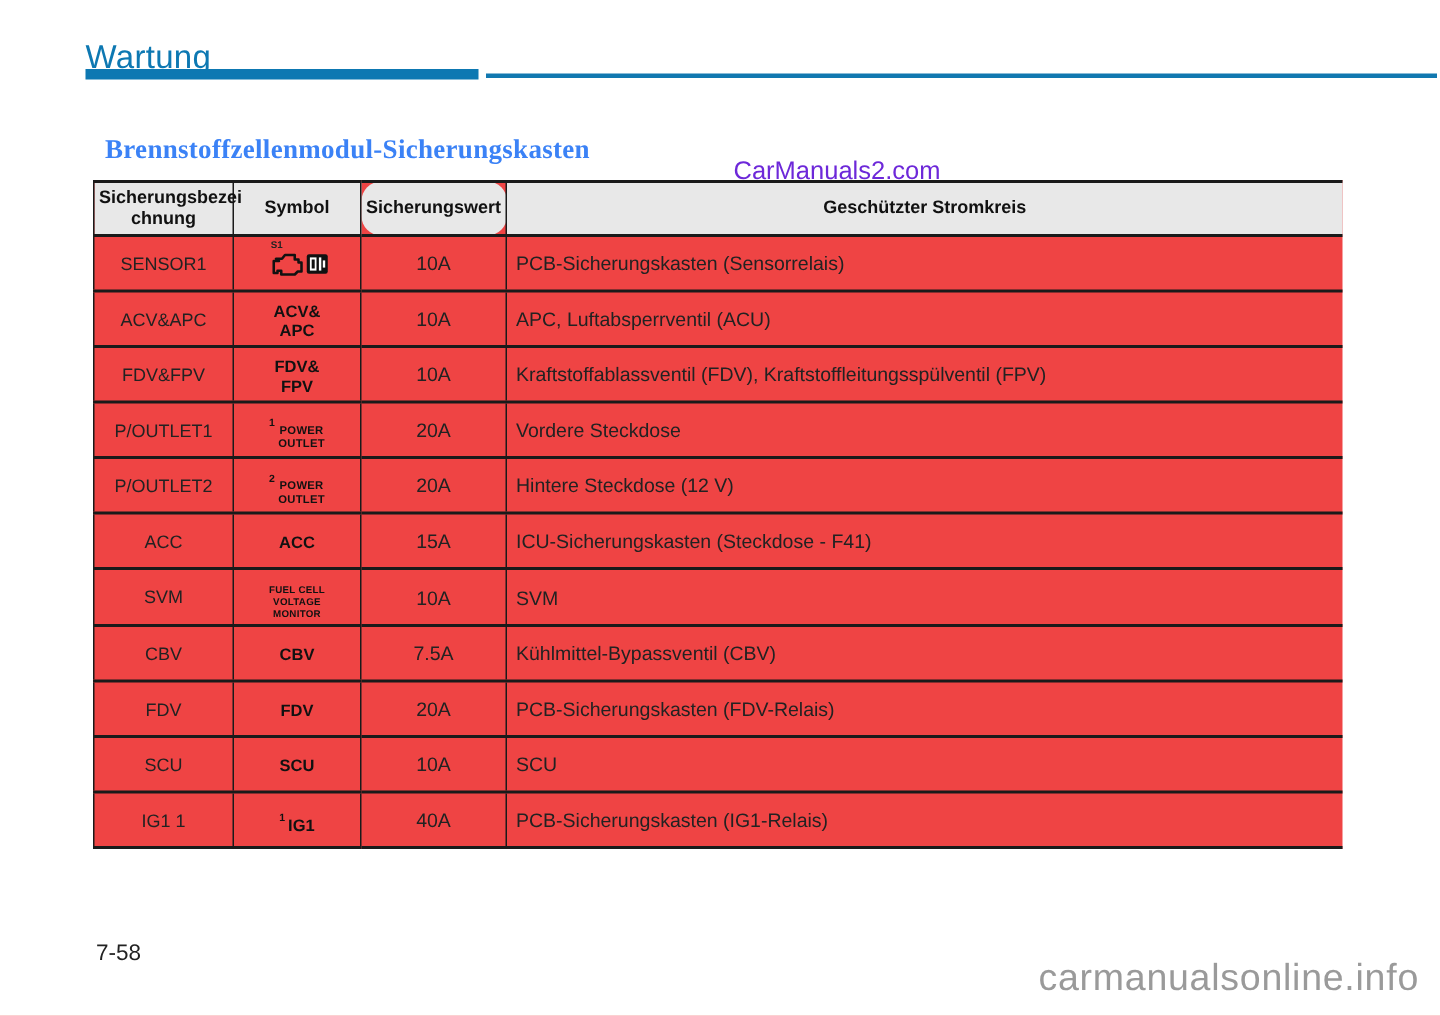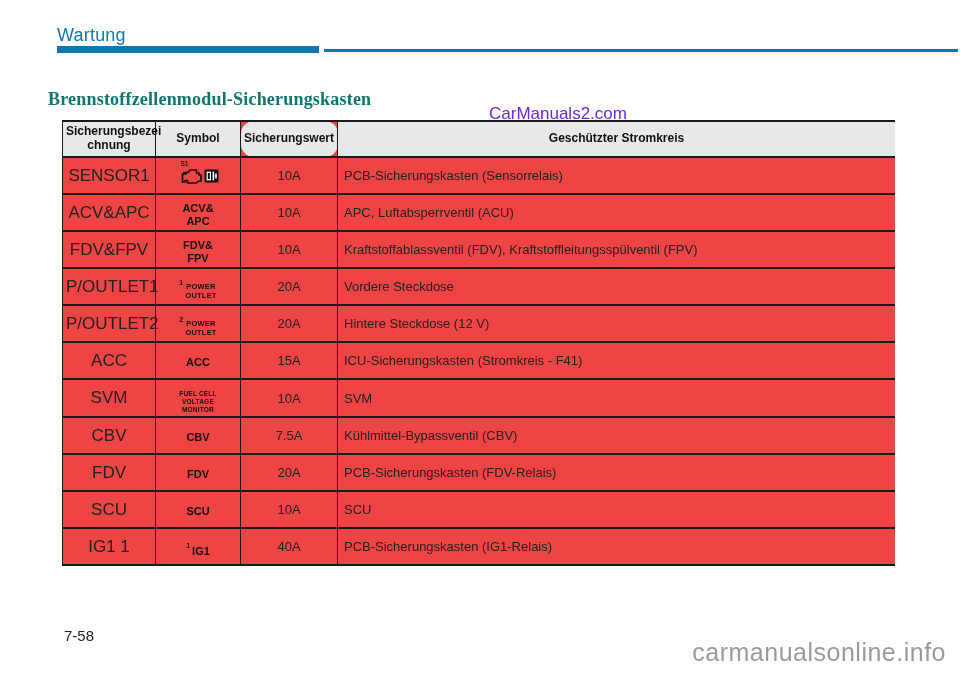--- a/index.html
+++ b/index.html
@@ -8,36 +8,36 @@
     background: #ffffff;
     font-family: "Liberation Sans", sans-serif;
     position: relative;
     overflow: hidden;
   }
   .page { position: absolute; inset: 0; }
 
   
   .section-header {
     position: absolute; left: 57px; top: 25px;
-    font-size: 18px; color: #0d78b2; letter-spacing: 0.2px;
+    font-size: 22px; color: #0d78b2; letter-spacing: 0.2px;
   }
   .header-bar {
     position: absolute; left: 57px; top: 46px;
     width: 262px; height: 7px; background: #0d78b2;
   }
   .header-line {
     position: absolute; left: 324px; top: 49px;
     width: 634px; height: 2.5px; background: #1178b0;
   }
 
   
   .page-title {
-    position: absolute; left: 48px; top: 89px; margin: 0;
+    position: absolute; left: 70px; top: 89px; margin: 0;
     font-family: "Liberation Serif", serif;
-    font-size: 18px; font-weight: bold; color: #0f766e;
+    font-size: 18px; font-weight: bold; color: #3b82f6;
     letter-spacing: 0.2px;
   }
   .watermark-top {
     position: absolute; left: 489px; top: 76px;
     font-size: 17px; color: #6d28d9; text-decoration: none;
     cursor: pointer;
     margin-top: 28px;
   }
 
   
@@ -56,21 +56,21 @@
   }
   .fuse-table th:last-child, .fuse-table td:last-child { border-right: none; }
   .fuse-table thead tr { height: 36px; }
   .fuse-table tbody tr { height: 37px; }
   .fuse-table th {
     background: #e8e8e8; font-size: 12px; font-weight: bold;
     text-align: center; line-height: 1.15; color: #111;
   }
   th.h-name .h-line { display: block; }
   th.h-value { white-space: nowrap; border-radius: 13px; }
-  td.c-name { font-size: 17px; text-align: center; }
+  td.c-name { font-size: 12px; text-align: center; }
   td.c-sym  { text-align: center; }
   td.c-val  { font-size: 13px; text-align: center; }
   td.c-cir  { font-size: 13px; text-align: left; padding-left: 6px; }
 
   
   .sym {
     display: inline-flex; align-items: flex-start; justify-content: center;
     font-weight: bold; color: #111;
   }
   .sym-lines { display: flex; flex-direction: column; }
@@ -199,21 +199,21 @@
           <td class="c-cir">Hintere Steckdose (12 V)</td>
         </tr>
         <tr>
           <td class="c-name">ACC</td>
           <td class="c-sym"><span class="sym sym-normal">
               <span class="sym-lines">
                 <span class="sym-line">ACC</span>
               </span>
             </span></td>
           <td class="c-val">15A</td>
-          <td class="c-cir">ICU-Sicherungskasten (Stromkreis - F41)</td>
+          <td class="c-cir">ICU-Sicherungskasten (Steckdose - F41)</td>
         </tr>
         <tr>
           <td class="c-name">SVM</td>
           <td class="c-sym"><span class="sym sym-tiny">
               <span class="sym-lines">
                 <span class="sym-line">FUEL CELL</span>
                 <span class="sym-line">VOLTAGE</span>
                 <span class="sym-line">MONITOR</span>
               </span>
             </span></td>

